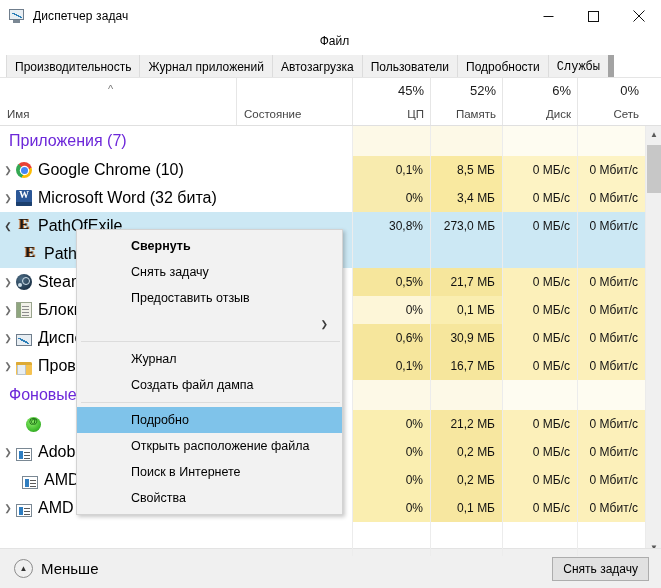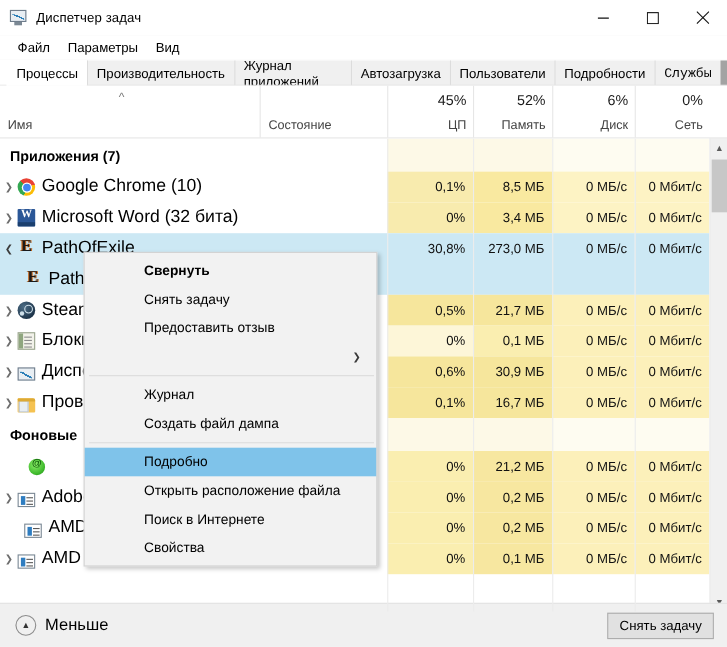--- a/index.html
+++ b/index.html
@@ -62,20 +62,21 @@
   }
   .winbtn svg { display: block; }
 
   
   .menubar {
     height: 22px;
     background: #ffffff;
     display: flex;
     align-items: center;
     padding-left: 8px;
+    flex-direction: column;
   }
   .menubar .mi {
     font-size: 12px;
     padding: 2px 8px 3px 8px;
     color: #000;
   }
 
   
   .tabstrip {
     height: 24px;
@@ -178,24 +179,23 @@
     position: absolute;
     top: 0; height: 28px;
     display: flex; align-items: center; justify-content: flex-end;
     padding-right: 7px;
     font-size: 12px;
     color: #111;
     z-index: 3;
     white-space: nowrap;
   }
   .grouphdr {
-    font-size: 13px;
-    color: #000000;
+    font-size: 16px;
+    color: #6d28d9;
     padding-left: 9px;
-    font-weight: bold;
   }
   .chev {
     width: 16px;
     display: inline-flex; align-items: center; justify-content: center;
     color: #6d6d6d;
     font-size: 9px;
     flex: 0 0 auto;
   }
   .chev.open { color: #3c3c3c; }
   .ico {
@@ -495,21 +495,20 @@
   </div>
 </div>
 
 <div class="menubar">
   <div class="mi">Файл</div>
   <div class="mi">Параметры</div>
   <div class="mi">Вид</div>
 </div>
 
 <div class="tabstrip">
-  <div class="tab active">Процессы</div>
   <div class="tab">Производительность</div>
   <div class="tab">Журнал приложений</div>
   <div class="tab">Автозагрузка</div>
   <div class="tab">Пользователи</div>
   <div class="tab">Подробности</div>
   <div class="tab">Службы</div>
 </div>
 
 <div class="content">
 

